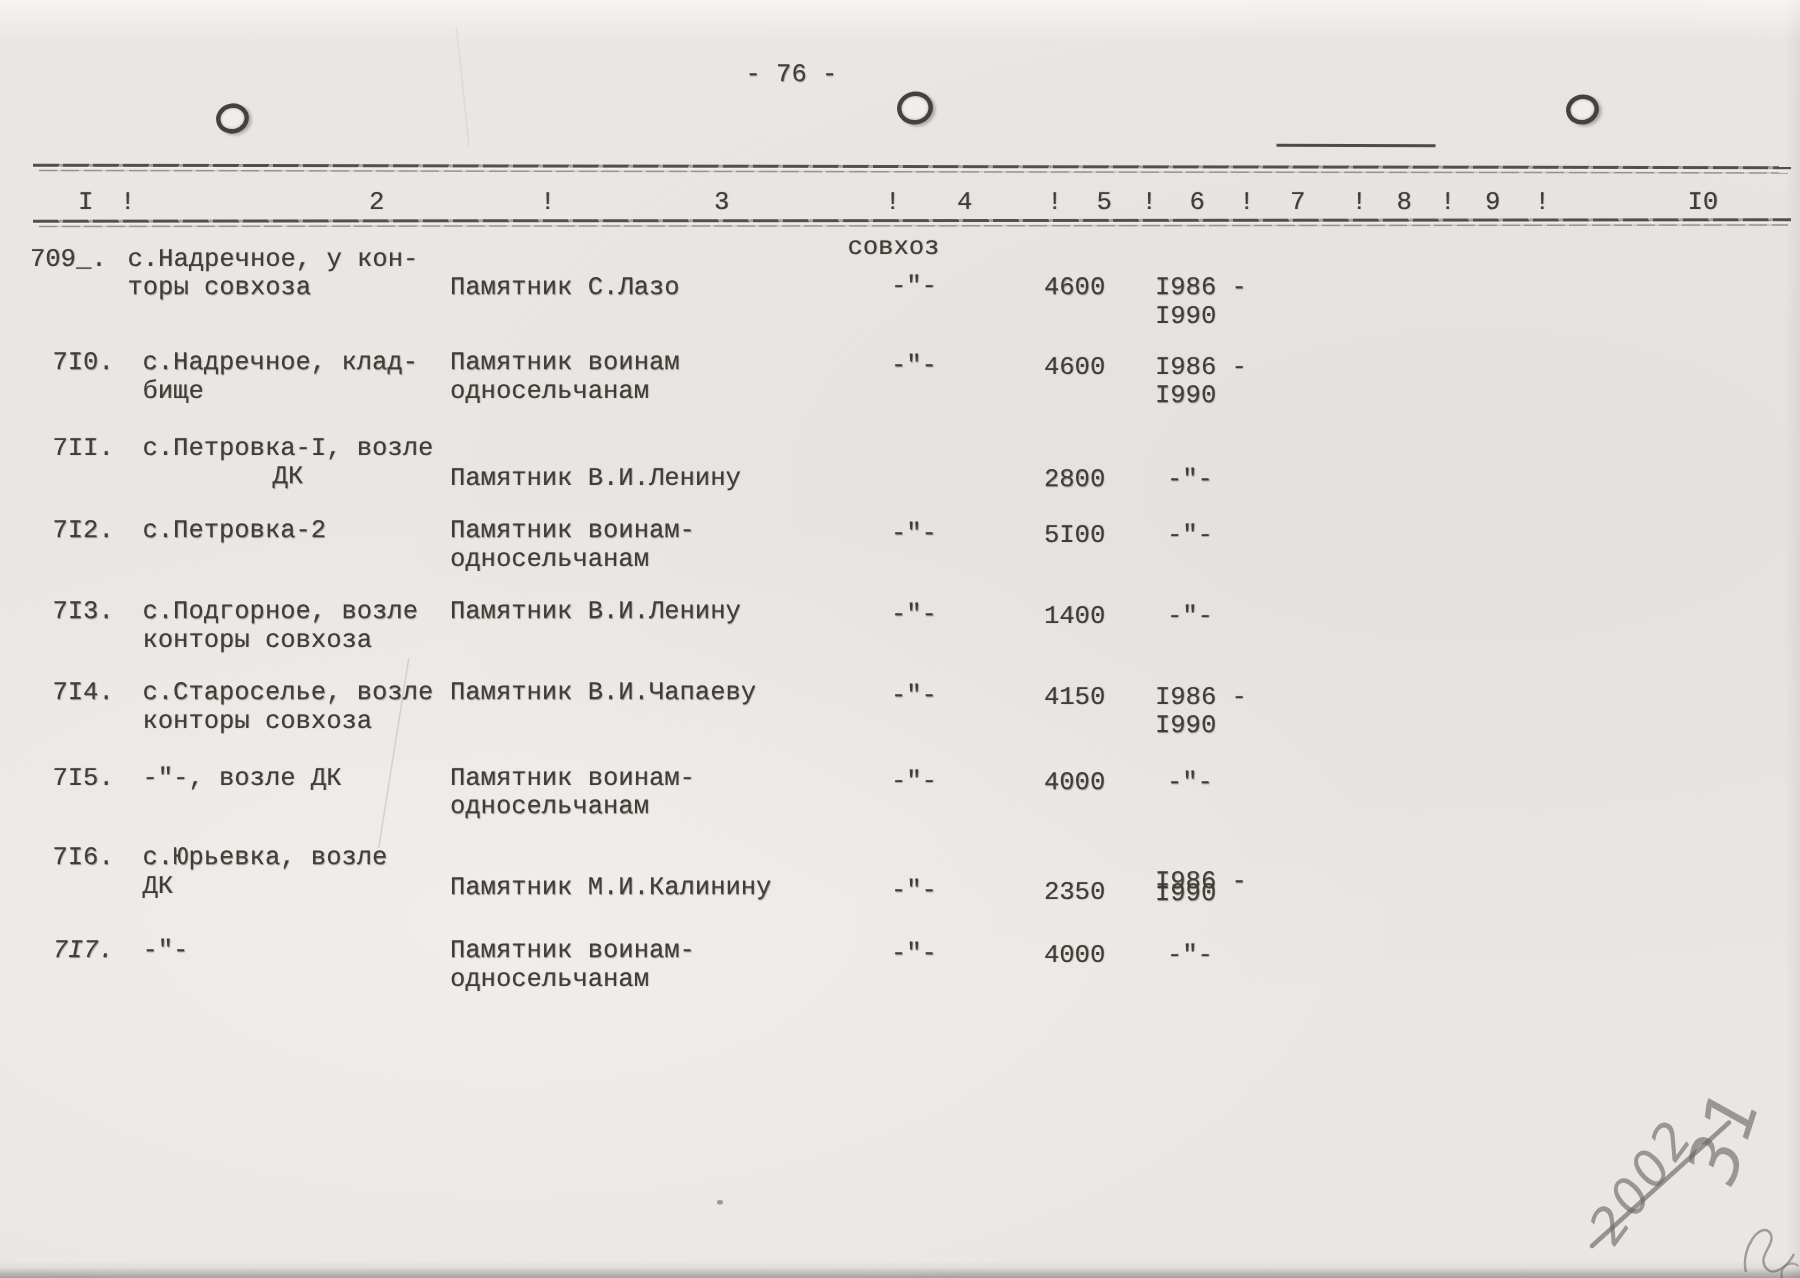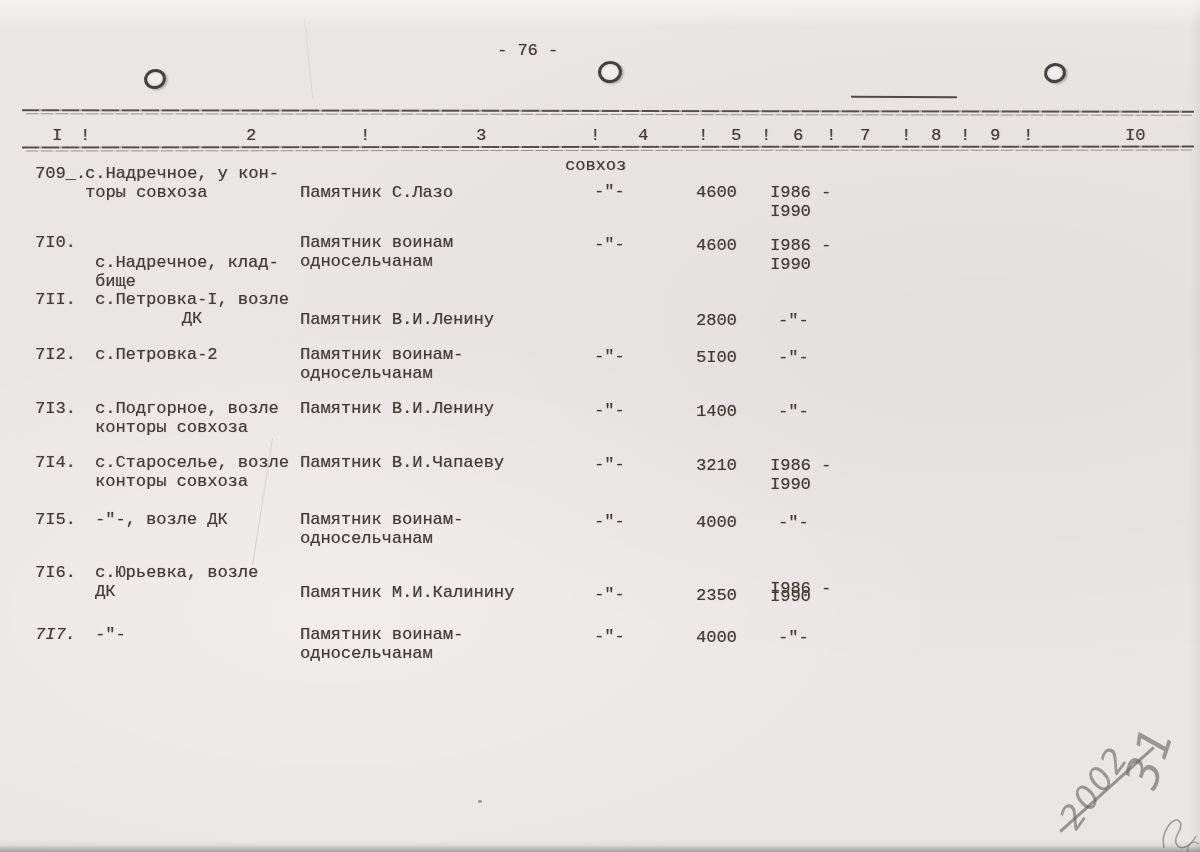--- a/index.html
+++ b/index.html
@@ -80,33 +80,33 @@
     <span class="hcell" style="left:901px;">!</span>
     <span class="hcell" style="left:931px;">8</span>
     <span class="hcell" style="left:960px;">!</span>
     <span class="hcell" style="left:990px;">9</span>
     <span class="hcell" style="left:1023px;">!</span>
     <span class="hcell" style="left:1125px;">I0</span>
   </div>
 
   <div class="row" style="top:156px;">
     <span class="cell" style="left:565px;top:0;">совхоз</span>
-    <span class="cell" style="left:35px;top:8px;">709_.</span>
+    <span class="cell" style="left:20px;top:8px;">709_.</span>
     <span class="cell" style="left:85px;top:8px;">с.Надречное, у кон-
 торы совхоза</span>
     <span class="cell" style="left:300px;top:27px;">Памятник С.Лазо</span>
     <span class="cell" style="left:594px;top:26px;">-"-</span>
     <span class="cell" style="left:696px;top:27px;">4600</span>
     <span class="cell" style="left:770px;top:27px;">I986 -
 I990</span>
   </div>
 
   <div class="row" style="top:233px;">
     <span class="cell" style="left:35px;top:0;">7I0.</span>
-    <span class="cell" style="left:95px;top:0;margin-top:20px;">с.Надречное, клад-
+    <span class="cell" style="left:95px;top:0;">с.Надречное, клад-
 бище</span>
     <span class="cell" style="left:300px;top:0;">Памятник воинам
 односельчанам</span>
     <span class="cell" style="left:594px;top:2px;">-"-</span>
     <span class="cell" style="left:696px;top:3px;">4600</span>
     <span class="cell" style="left:770px;top:3px;">I986 -
 I990</span>
   </div>
 
   <div class="row" style="top:290px;">
@@ -137,21 +137,21 @@
     <span class="cell" style="left:696px;top:3px;">1400</span>
     <span class="cell" style="left:778px;top:3px;">-"-</span>
   </div>
 
   <div class="row" style="top:453px;">
     <span class="cell" style="left:35px;top:0;">7I4.</span>
     <span class="cell" style="left:95px;top:0;">с.Староселье, возле
 конторы совхоза</span>
     <span class="cell" style="left:300px;top:0;">Памятник В.И.Чапаеву</span>
     <span class="cell" style="left:594px;top:2px;">-"-</span>
-    <span class="cell" style="left:696px;top:3px;">3210</span>
+    <span class="cell" style="left:696px;top:3px;">4150</span>
     <span class="cell" style="left:770px;top:3px;">I986 -
 I990</span>
   </div>
 
   <div class="row" style="top:510px;">
     <span class="cell" style="left:35px;top:0;">7I5.</span>
     <span class="cell" style="left:95px;top:0;">-"-, возле ДК</span>
     <span class="cell" style="left:300px;top:0;">Памятник воинам-
 односельчанам</span>
     <span class="cell" style="left:594px;top:2px;">-"-</span>

